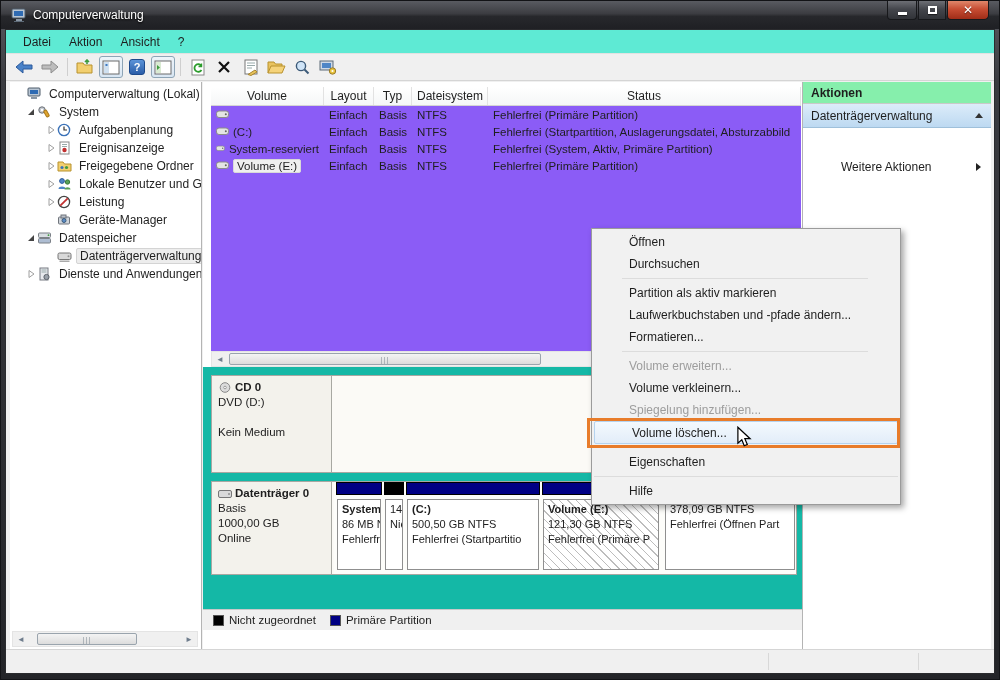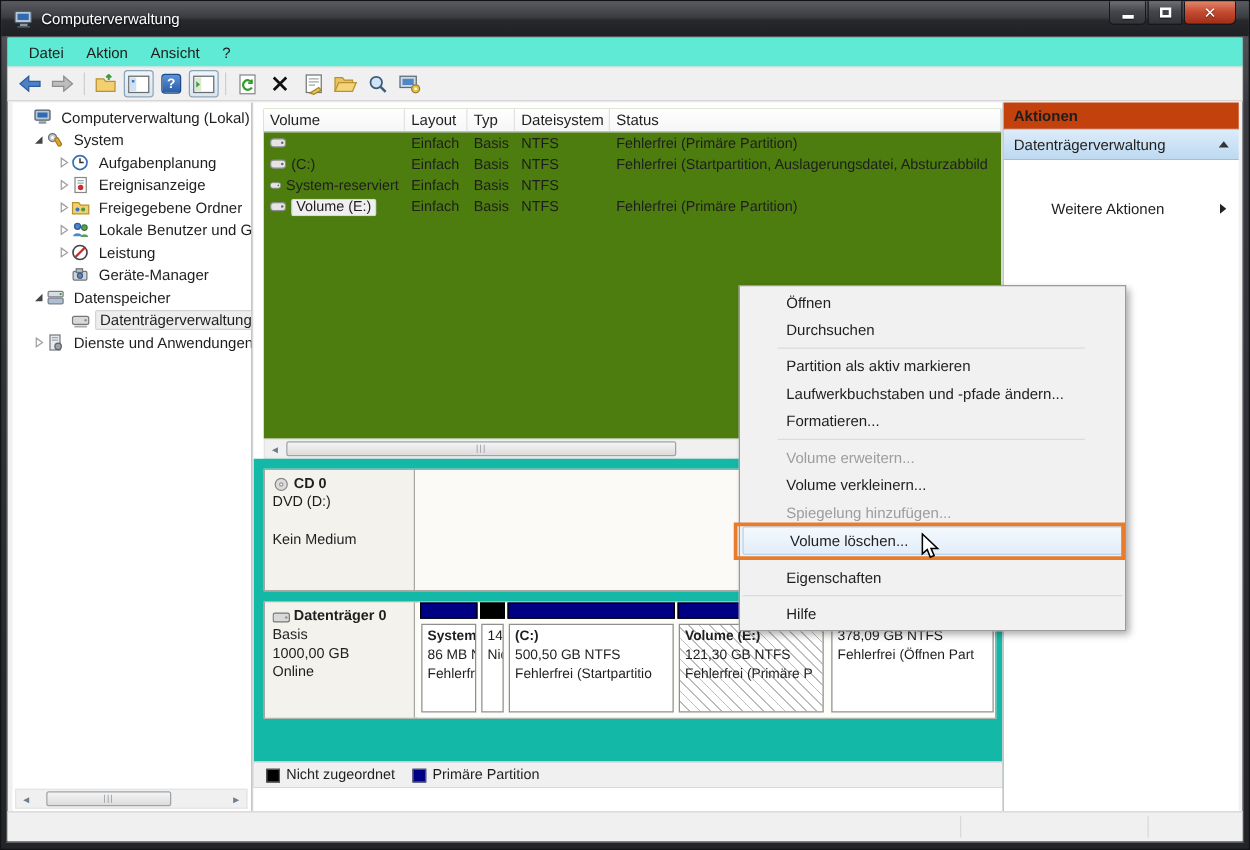--- a/index.html
+++ b/index.html
@@ -41,21 +41,21 @@
 
   
   .tree { position:absolute; left:0; top:3px; right:0; }
   .trow { height:18px; display:flex; align-items:center; white-space:nowrap; }
   .exp { width:13px; height:13px; flex:0 0 13px; display:flex; align-items:center; justify-content:center; }
   .ti { flex:0 0 15px; margin-right:4px; }
   .tlabel { padding:0 3px; border-radius:2px; }
   .trow.sel .tlabel { background:#ededed; border:1px solid #d4d4d4; }
 
   
-  .vol-list { position:absolute; left:8px; top:5px; width:590px; height:264px; background:#4d7c0f; }
+  .vol-list { position:absolute; left:8px; top:5px; width:590px; height:264px; background:#8b5cf6;text-align:center; }
   .vl-head { display:flex; height:19px; border-bottom:1px solid #d4d4d4; background:linear-gradient(180deg,#ffffff,#f5f6f7); font-size:12px; }
   .vl-hc { padding:2px 5px; border-right:1px solid #e2e2e2; white-space:nowrap; overflow:hidden; }
   .vl-row { display:flex; height:17px; align-items:center; font-size:11.5px; white-space:nowrap; }
   .vl-c { padding:0 5px; overflow:hidden; flex-shrink:0; display:flex; align-items:center; gap:4px; }
   .c-vol{width:113px;} .c-lay{width:50px;} .c-typ{width:38px;} .c-fs{width:76px;} .c-st{width:313px;}
   .vl-row.sel .selbox { background:#efefef; border:1px solid #d9d9d9; border-radius:2px; padding:0 3px; }
 
   
   .hscroll { position:absolute; left:8px; width:586px; height:16px; background:#f0f0f0; border:1px solid #e4e4e4; display:flex; align-items:center; }
   .hs-mid { top:269px; }
@@ -81,21 +81,21 @@
 
   
   .legend { position:absolute; left:0; right:0; bottom:0; height:21px; background:#f0f0f0; border-top:1px solid #c9c9c9; display:flex; align-items:center; padding-left:10px; gap:14px; font-size:11.5px; }
   .leg-item { display:flex; align-items:center; gap:5px; }
   .swatch { width:11px; height:11px; border:1px solid #555; }
 
   
   .hs-tree { position:absolute; left:2px; bottom:2px; width:186px; }
 
   
-  .act-head { height:22px; display:flex; align-items:center; padding-left:8px; font-weight:bold; border-bottom:1px solid #c9c9c9; background:#c2410c; }
+  .act-head { height:22px; display:flex; align-items:center; padding-left:8px; font-weight:bold; border-bottom:1px solid #c9c9c9; background:#86efac; }
   .act-group { height:24px; display:flex; align-items:center; padding:0 8px; background:linear-gradient(180deg,#dcecfa,#bdd9f1); border-bottom:1px solid #9fc0da; }
   .act-group .lbl { flex:1; }
   .act-more { height:22px; display:flex; align-items:center; padding:0 10px 0 38px;margin-top:28px; }
   .act-more .lbl { flex:1; }
   .tri-up { width:0; height:0; border-left:4px solid transparent; border-right:4px solid transparent; border-bottom:5px solid #333; }
   .tri-right { width:0; height:0; border-top:4px solid transparent; border-bottom:4px solid transparent; border-left:5px solid #222; }
 
   
   .statusbar { position:absolute; left:0; right:0; bottom:0; height:24px; background:#f0f0f0; border-top:1px solid #d5d5d5; }
   .st-div { position:absolute; top:3px; bottom:3px; width:1px; background:#d8d8d8; }
@@ -408,20 +408,21 @@
             <div class="vl-c c-vol">
                 <svg width="13" height="9" viewBox="0 0 13 9">
                   <rect x=".5" y="1" width="12" height="6.5" rx="2.5" fill="#e4e4e4" stroke="#8b8b8b"></rect>
                   <circle cx="9.8" cy="4.2" r="1" fill="#666"></circle>
                 </svg>
                 <span>System-reserviert</span>
               </div>
             <div class="vl-c c-lay">Einfach</div>
             <div class="vl-c c-typ">Basis</div>
             <div class="vl-c c-fs">NTFS</div>
+            <div class="vl-c c-st">Fehlerfrei (System, Aktiv, Primäre Partition)</div>
           </div>
           <div class="vl-row sel">
             <div class="vl-c c-vol">
                 <svg width="13" height="9" viewBox="0 0 13 9">
                   <rect x=".5" y="1" width="12" height="6.5" rx="2.5" fill="#e4e4e4" stroke="#8b8b8b"></rect>
                   <circle cx="9.8" cy="4.2" r="1" fill="#666"></circle>
                 </svg>
                 <span class="selbox">Volume (E:)</span>
               </div>
             <div class="vl-c c-lay">Einfach</div>

